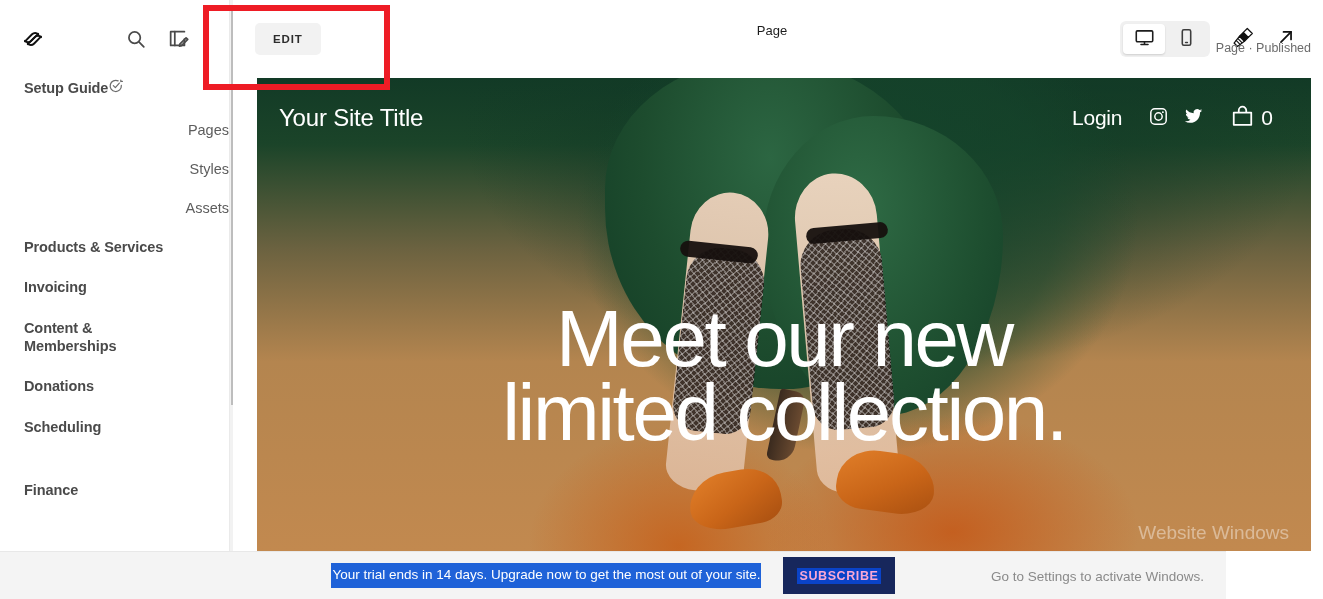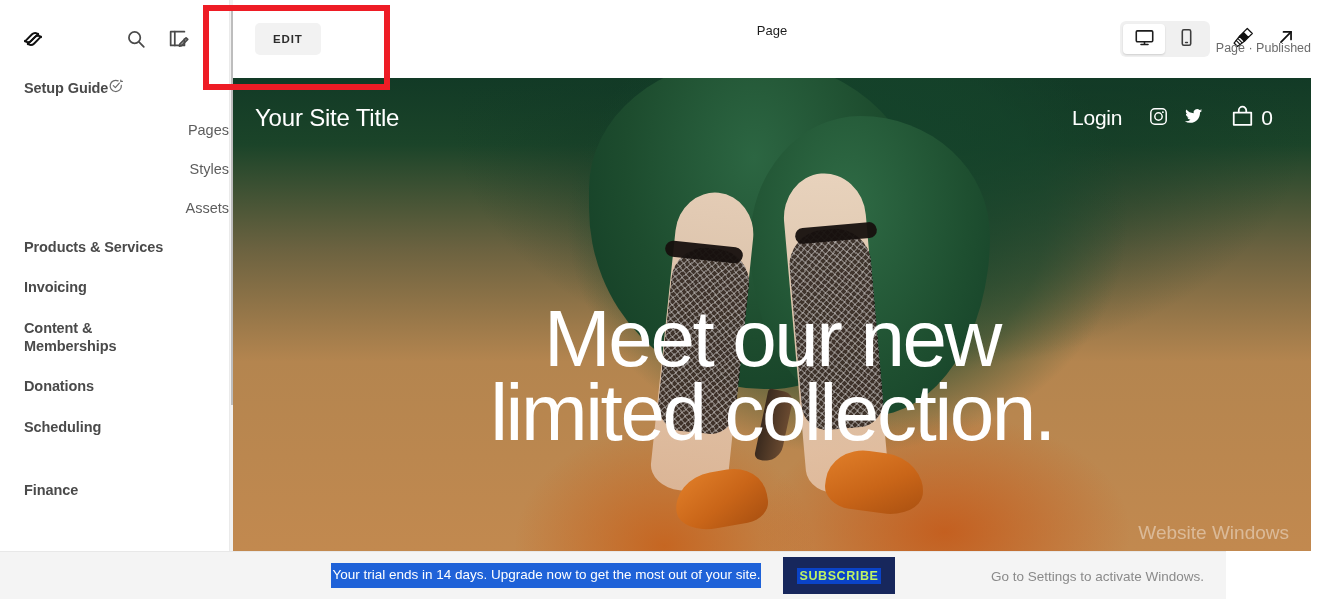--- a/index.html
+++ b/index.html
@@ -120,20 +120,21 @@
   }
   .device-btn.selected { background:#ffffff; box-shadow: 0 1px 2px rgba(0,0,0,.14); }
   .tb-icon { cursor: pointer; display:block; }
 
   
   #preview {
     position: relative;
     height: 473px;
     overflow: hidden;
     background: #1d4ed8;
+    margin-left: 24px;
   }
   #preview-photo {
     position: absolute; inset: 0;
     background:
       radial-gradient(ellipse 300px 190px at 66% 96%, rgba(196,92,28,.92) 0%, rgba(196,92,28,0) 62%),
       radial-gradient(ellipse 250px 200px at 40% 99%, rgba(198,96,26,.85) 0%, rgba(198,96,26,0) 60%),
       radial-gradient(ellipse 360px 300px at 57% 30%, rgba(22,70,44,.97) 0%, rgba(22,70,44,.55) 55%, rgba(22,70,44,0) 78%),
       radial-gradient(ellipse 430px 260px at 60% 8%, rgba(18,58,38,1) 0%, rgba(18,58,38,.35) 70%, rgba(18,58,38,0) 100%),
       linear-gradient(180deg, #123a26 0%, #1b4429 14%, #6b6240 36%, #b4854f 60%, #c2894f 100%);
   }
@@ -229,21 +230,21 @@
     font-size: 13.5px; color:#ffffff; background:#1f62d8;
     padding: 2px 1px; line-height: 1.5;
   }
   #subscribe-button {
     background:#17275c; border:none; cursor:pointer;
     padding: 11px 14px;
     font-family: "Liberation Sans", sans-serif;
   }
   #subscribe-label {
     font-size: 12.5px; font-weight: 700; letter-spacing: .6px;
-    color:#bef264; background:#0a43c8; padding: 1px 2px;
+    color:#f9a8d4; background:#0a43c8; padding: 1px 2px;
   }
   #wm-sub {
     position:absolute; right: 22px; top: 50%; transform: translateY(-50%);
     font-size: 13.5px; color:#8a8a8a;
   }
 
   
   #annotation {
     position: absolute; left: 203px; top: 5px;
     width: 187px; height: 85px;

